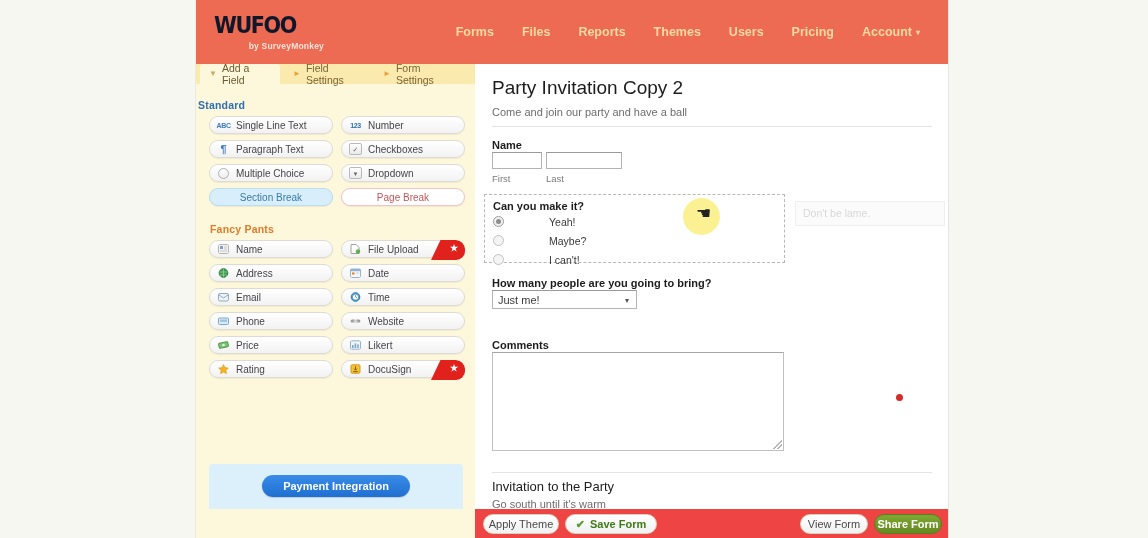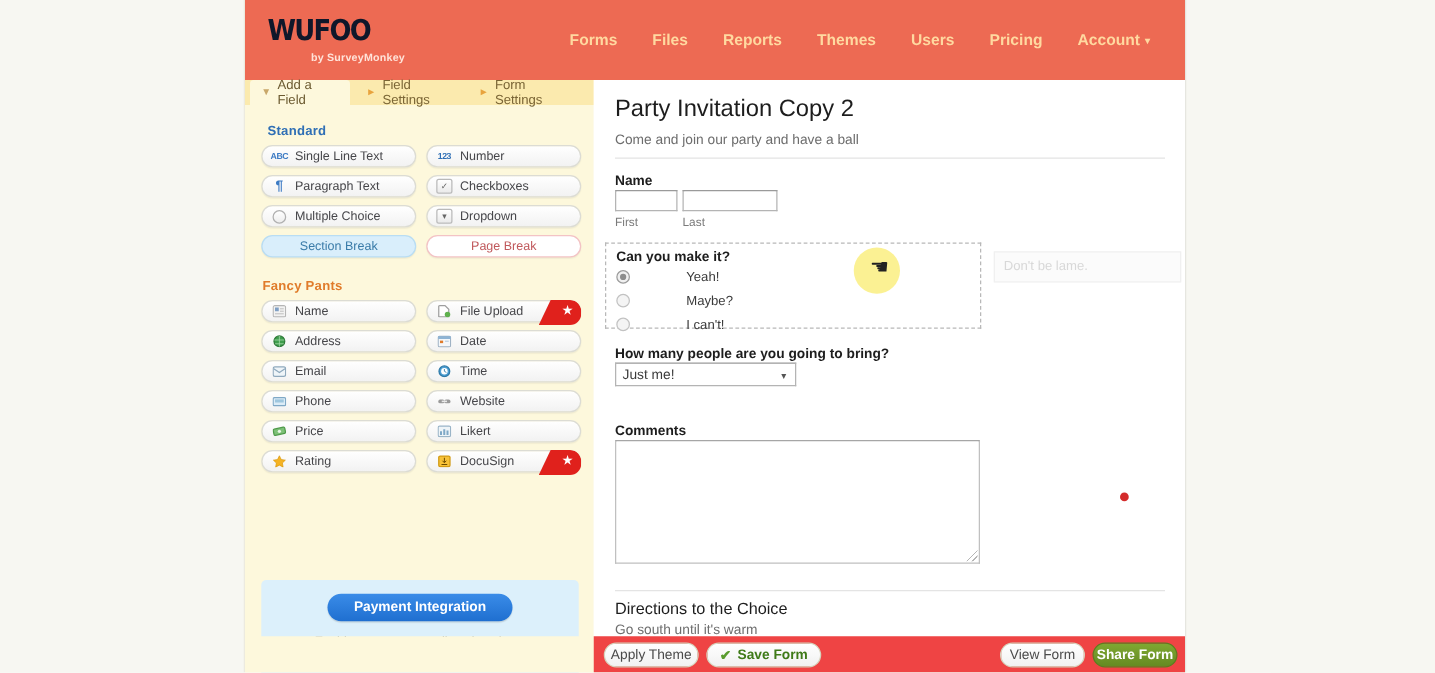--- a/index.html
+++ b/index.html
@@ -79,21 +79,21 @@
   .tab .tri { margin-right: 5px; font-size: 8px; line-height: 1; color: #e8a33d; }
   .tab.active { background: #fdf8dc; border-radius: 3px 3px 0 0; color: #6b5a30; }
   .tab.active .tri { color: #c9a86a; }
   .tab-1 { left: 4px; width: 80px; }
   .tab-2 { left: 88px; width: 88px; }
   .tab-3 { left: 178px; width: 96px; }
 
   .sec-title {
     position: absolute; font-size: 10.5px; font-weight: bold; letter-spacing: .2px;
   }
-  .sec-standard { left: 18px; top: 35px; color: #2f6fb5; }
+  .sec-standard { left: 2px; top: 35px; color: #2f6fb5; }
   .sec-fancy { left: 14px; top: 159px; color: #e07b2a; text-align: right; }
 
   .fieldgrid { position: absolute; left: 13px; width: 256px; }
   .fg-standard { top: 52px; }
   .fg-fancy { top: 176px; }
   .fg-row { display: flex; gap: 8px; margin-bottom: 6px; }
   .fbtn {
     position: relative; width: 124px; height: 18px; box-sizing: border-box;
     background: linear-gradient(#ffffff, #f2f2f2);
     border: 1px solid #dcdcd4; border-radius: 9px;
@@ -575,21 +575,21 @@
       <span>Just me!</span>
       <span class="sel-caret">▾</span>
     </div>
 
     <div class="fld-label comments-label">Comments</div>
     <div class="ta">
       <span class="grip"></span>
     </div>
 
     <div class="hr hr-2"></div>
-    <div class="dir-title">Directions to the Choice</div>
+    <div class="dir-title">Invitation to the Party</div>
     <div class="dir-sub">Go south until it's warm</div>
   </div>
 
   <div class="cursor-wrap">
     <div class="cursor-halo"></div>
     <div class="cursor-hand">☛</div>
   </div>
 
   <div class="red-dot"></div>
 

